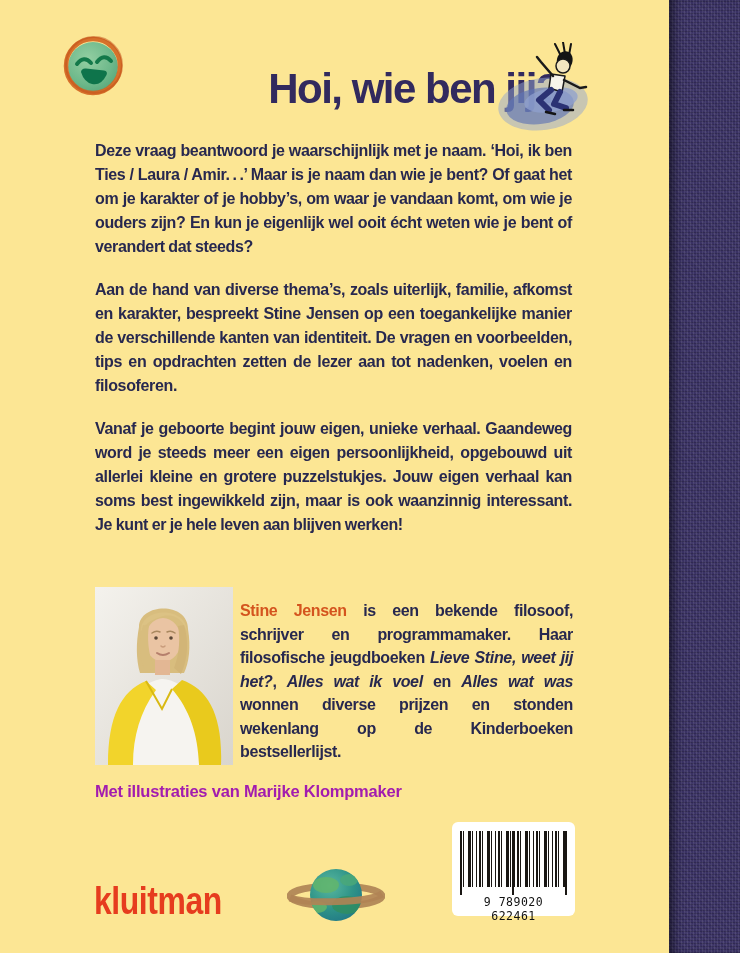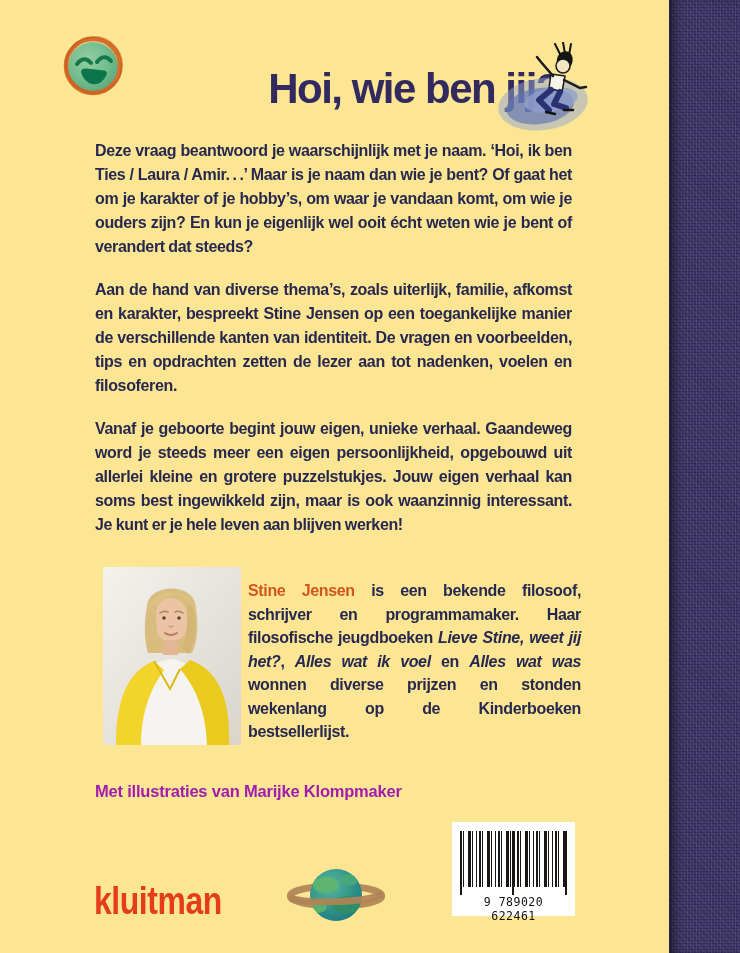--- a/index.html
+++ b/index.html
@@ -25,30 +25,30 @@
     text-align:right; font-size:42px; font-weight:bold;
     color:#322a5e; letter-spacing:-1.5px; line-height:1.1;
   }
   .surfer { position:absolute; left:491px; top:42px; width:112px; height:96px; }
   .paragraphs { position:absolute; left:95px; top:139px; width:477px; }
   .paragraphs p, .bio {
     margin:0 0 19px; font-size:16px; font-weight:bold; line-height:24px;
     color:#27284f; text-align:justify; letter-spacing:-0.35px; word-spacing:-0.5px;
     hyphens:manual;
   }
-  .bio-row { position:absolute; left:95px; top:567px; width:478px; display:flex;margin-left:8px; }
+  .bio-row { position:absolute; left:95px; top:587px; width:478px; display:flex; }
   .photo { width:138px; height:178px; flex:none; margin-right:7px; }
   .bio { margin:0; padding-top:12px; line-height:23.5px; }
   .illustrator {
     position:absolute; left:95px; top:782px; margin:0;
     font-size:16.5px; font-weight:bold; color:#a21caf; letter-spacing:-0.2px;
   }
   .barcode {
     position:absolute; left:452px; top:822px; width:123px; height:94px;
-    background:#ffffff; border-radius:0; padding:9px 8px 0;
+    background:#ffffff; border-radius:6px; padding:9px 8px 0;
   }
   .bars {
     position:relative; height:56px; overflow:visible;
     background:repeating-linear-gradient(90deg,
       #191613 0 2px,  #fff 2px 3px,
       #191613 3px 4px, #fff 4px 8px,
       #191613 8px 11px, #fff 11px 12px,
       #191613 12px 13px, #fff 13px 16px,
       #191613 16px 17px, #fff 17px 19px);
   }

